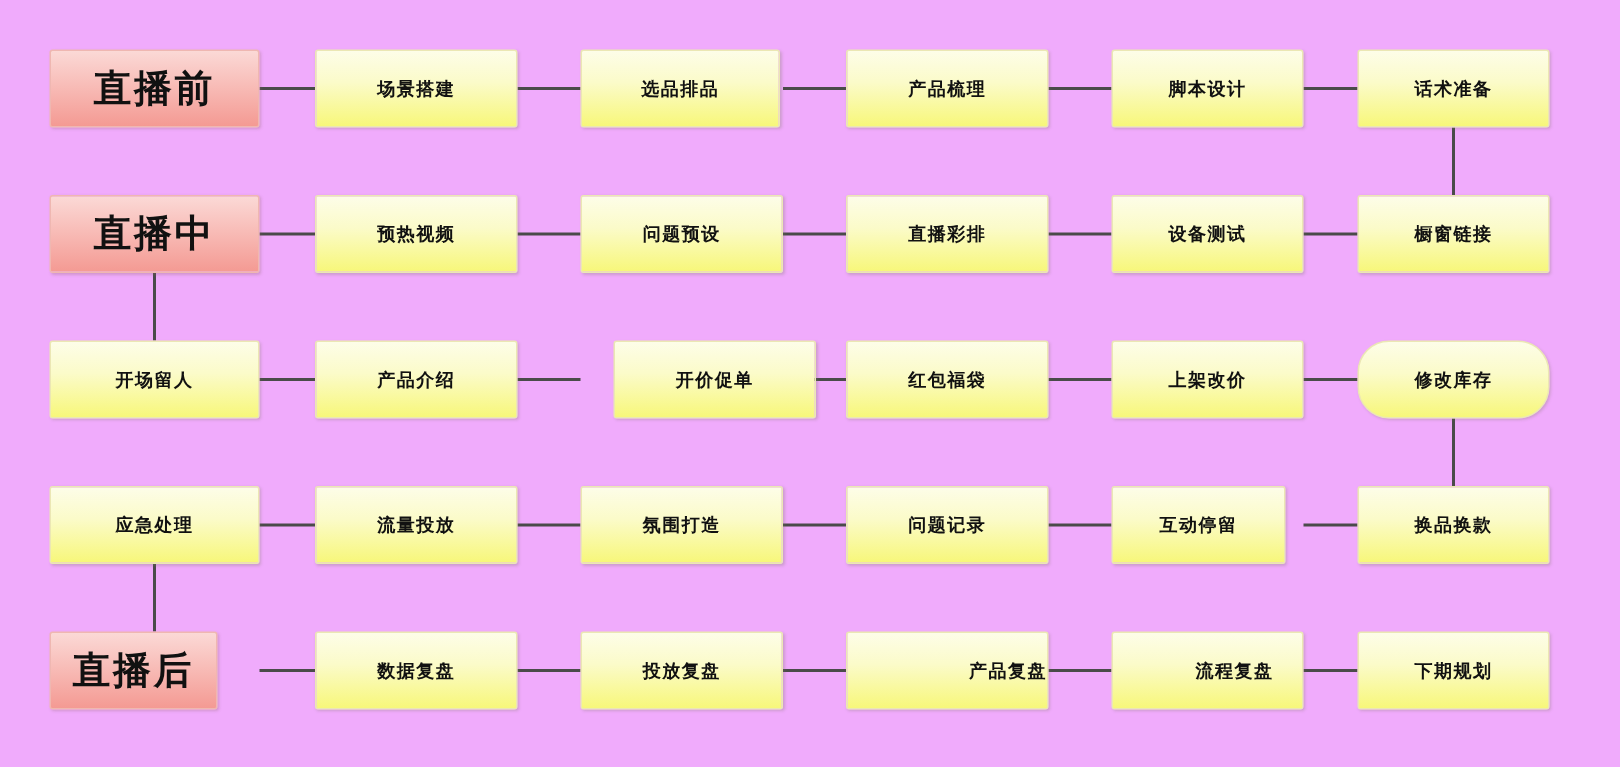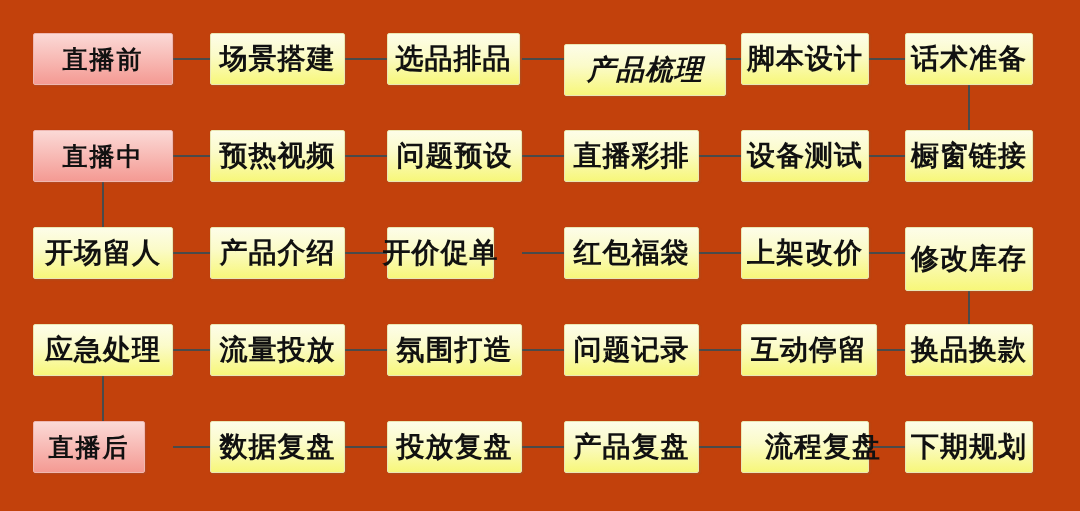--- a/index.html
+++ b/index.html
@@ -10,21 +10,21 @@
   body {
     width: 1080px;
     height: 511px;
     font-family: "Liberation Sans", "DejaVu Sans", sans-serif;
     overflow: hidden;
   }
   #chart-root {
     position: relative;
     width: 1080px;
     height: 511px;
-    background: #c2410c;
+    background: #f0abfc;
   }
   .connector-layer {
     position: absolute;
     left: 0;
     top: 0;
     width: 1080px;
     height: 511px;
     pointer-events: none;
   }
   .node {
@@ -37,21 +37,21 @@
     font-weight: bold;
     letter-spacing: 1px;
     color: #111111;
     text-align: center;
     white-space: nowrap;
   }
   .node-yellow {
     background: linear-gradient(to bottom, #fdfde8 0%, #fbfbc9 42%, #f7f77a 100%);
     border: 1px solid #ebe7b4;
     box-shadow: 1px 1px 2px rgba(120,120,90,0.28);
-    font-size: 28px;
+    font-size: 12px;
   }
   .node-pink {
     background: linear-gradient(to bottom, #fbd9d6 0%, #f8bdb8 45%, #f49a93 100%);
     border: 1px solid #efb7b1;
     box-shadow: 1px 1px 2px rgba(140,100,100,0.30);
     font-size: 25px;
     letter-spacing: 2px;
   }
   .node-label {
     display: block;
@@ -100,21 +100,21 @@
   <div id="nodes-layer">
       <div class="node node-pink" style="left: 33px; top: 33px; width: 140px; height: 52px;">
         <span class="node-label">直播前</span>
       </div>
       <div class="node node-yellow" style="left: 210px; top: 33px; width: 135px; height: 52px;">
         <span class="node-label">场景搭建</span>
       </div>
       <div class="node node-yellow" style="left: 387px; top: 33px; width: 133px; height: 52px;">
         <span class="node-label">选品排品</span>
       </div>
-      <div class="node node-yellow" style="left: 564px; top: 44px; width: 162px; height: 52px; font-style: italic;">
+      <div class="node node-yellow" style="left: 564px; top: 33px; width: 135px; height: 52px;">
         <span class="node-label">产品梳理</span>
       </div>
       <div class="node node-yellow" style="left: 741px; top: 33px; width: 128px; height: 52px; font-family: Liberation Serif, serif;">
         <span class="node-label">脚本设计</span>
       </div>
       <div class="node node-yellow" style="left: 905px; top: 33px; width: 128px; height: 52px;">
         <span class="node-label">话术准备</span>
       </div>
       <div class="node node-pink" style="left: 33px; top: 130px; width: 140px; height: 52px;">
         <span class="node-label">直播中</span>
@@ -133,60 +133,60 @@
       </div>
       <div class="node node-yellow" style="left: 905px; top: 130px; width: 128px; height: 52px;">
         <span class="node-label">橱窗链接</span>
       </div>
       <div class="node node-yellow" style="left: 33px; top: 227px; width: 140px; height: 52px;">
         <span class="node-label">开场留人</span>
       </div>
       <div class="node node-yellow" style="left: 210px; top: 227px; width: 135px; height: 52px;">
         <span class="node-label">产品介绍</span>
       </div>
-      <div class="node node-yellow" style="left: 387px; top: 227px; width: 107px; height: 52px;">
+      <div class="node node-yellow" style="left: 409px; top: 227px; width: 135px; height: 52px;">
         <span class="node-label">开价促单</span>
       </div>
       <div class="node node-yellow" style="left: 564px; top: 227px; width: 135px; height: 52px;">
         <span class="node-label">红包福袋</span>
       </div>
       <div class="node node-yellow" style="left: 741px; top: 227px; width: 128px; height: 52px;">
         <span class="node-label">上架改价</span>
       </div>
-      <div class="node node-yellow" style="left: 905px; top: 227px; width: 128px; height: 64px;">
+      <div class="node node-yellow" style="left: 905px; top: 227px; width: 128px; height: 52px; border-radius: 21px;">
         <span class="node-label">修改库存</span>
       </div>
       <div class="node node-yellow" style="left: 33px; top: 324px; width: 140px; height: 52px;">
         <span class="node-label">应急处理</span>
       </div>
       <div class="node node-yellow" style="left: 210px; top: 324px; width: 135px; height: 52px;">
         <span class="node-label">流量投放</span>
       </div>
       <div class="node node-yellow" style="left: 387px; top: 324px; width: 135px; height: 52px;">
         <span class="node-label">氛围打造</span>
       </div>
       <div class="node node-yellow" style="left: 564px; top: 324px; width: 135px; height: 52px;">
         <span class="node-label">问题记录</span>
       </div>
-      <div class="node node-yellow" style="left: 741px; top: 324px; width: 136px; height: 52px;">
+      <div class="node node-yellow" style="left: 741px; top: 324px; width: 116px; height: 52px;">
         <span class="node-label">互动停留</span>
       </div>
       <div class="node node-yellow" style="left: 905px; top: 324px; width: 128px; height: 52px;">
         <span class="node-label">换品换款</span>
       </div>
       <div class="node node-pink" style="left: 33px; top: 421px; width: 112px; height: 52px;">
         <span class="node-label">直播后</span>
       </div>
       <div class="node node-yellow" style="left: 210px; top: 421px; width: 135px; height: 52px;">
         <span class="node-label">数据复盘</span>
       </div>
       <div class="node node-yellow" style="left: 387px; top: 421px; width: 135px; height: 52px;">
         <span class="node-label">投放复盘</span>
       </div>
-      <div class="node node-yellow" style="left: 564px; top: 421px; width: 135px; height: 52px;">
+      <div class="node node-yellow" style="left: 564px; top: 421px; width: 135px; height: 52px; justify-content: flex-end;">
         <span class="node-label">产品复盘</span>
       </div>
       <div class="node node-yellow" style="left: 741px; top: 421px; width: 128px; height: 52px; padding-left: 36px;">
         <span class="node-label">流程复盘</span>
       </div>
       <div class="node node-yellow" style="left: 905px; top: 421px; width: 128px; height: 52px;">
         <span class="node-label">下期规划</span>
       </div>
     </div>
 </div>

